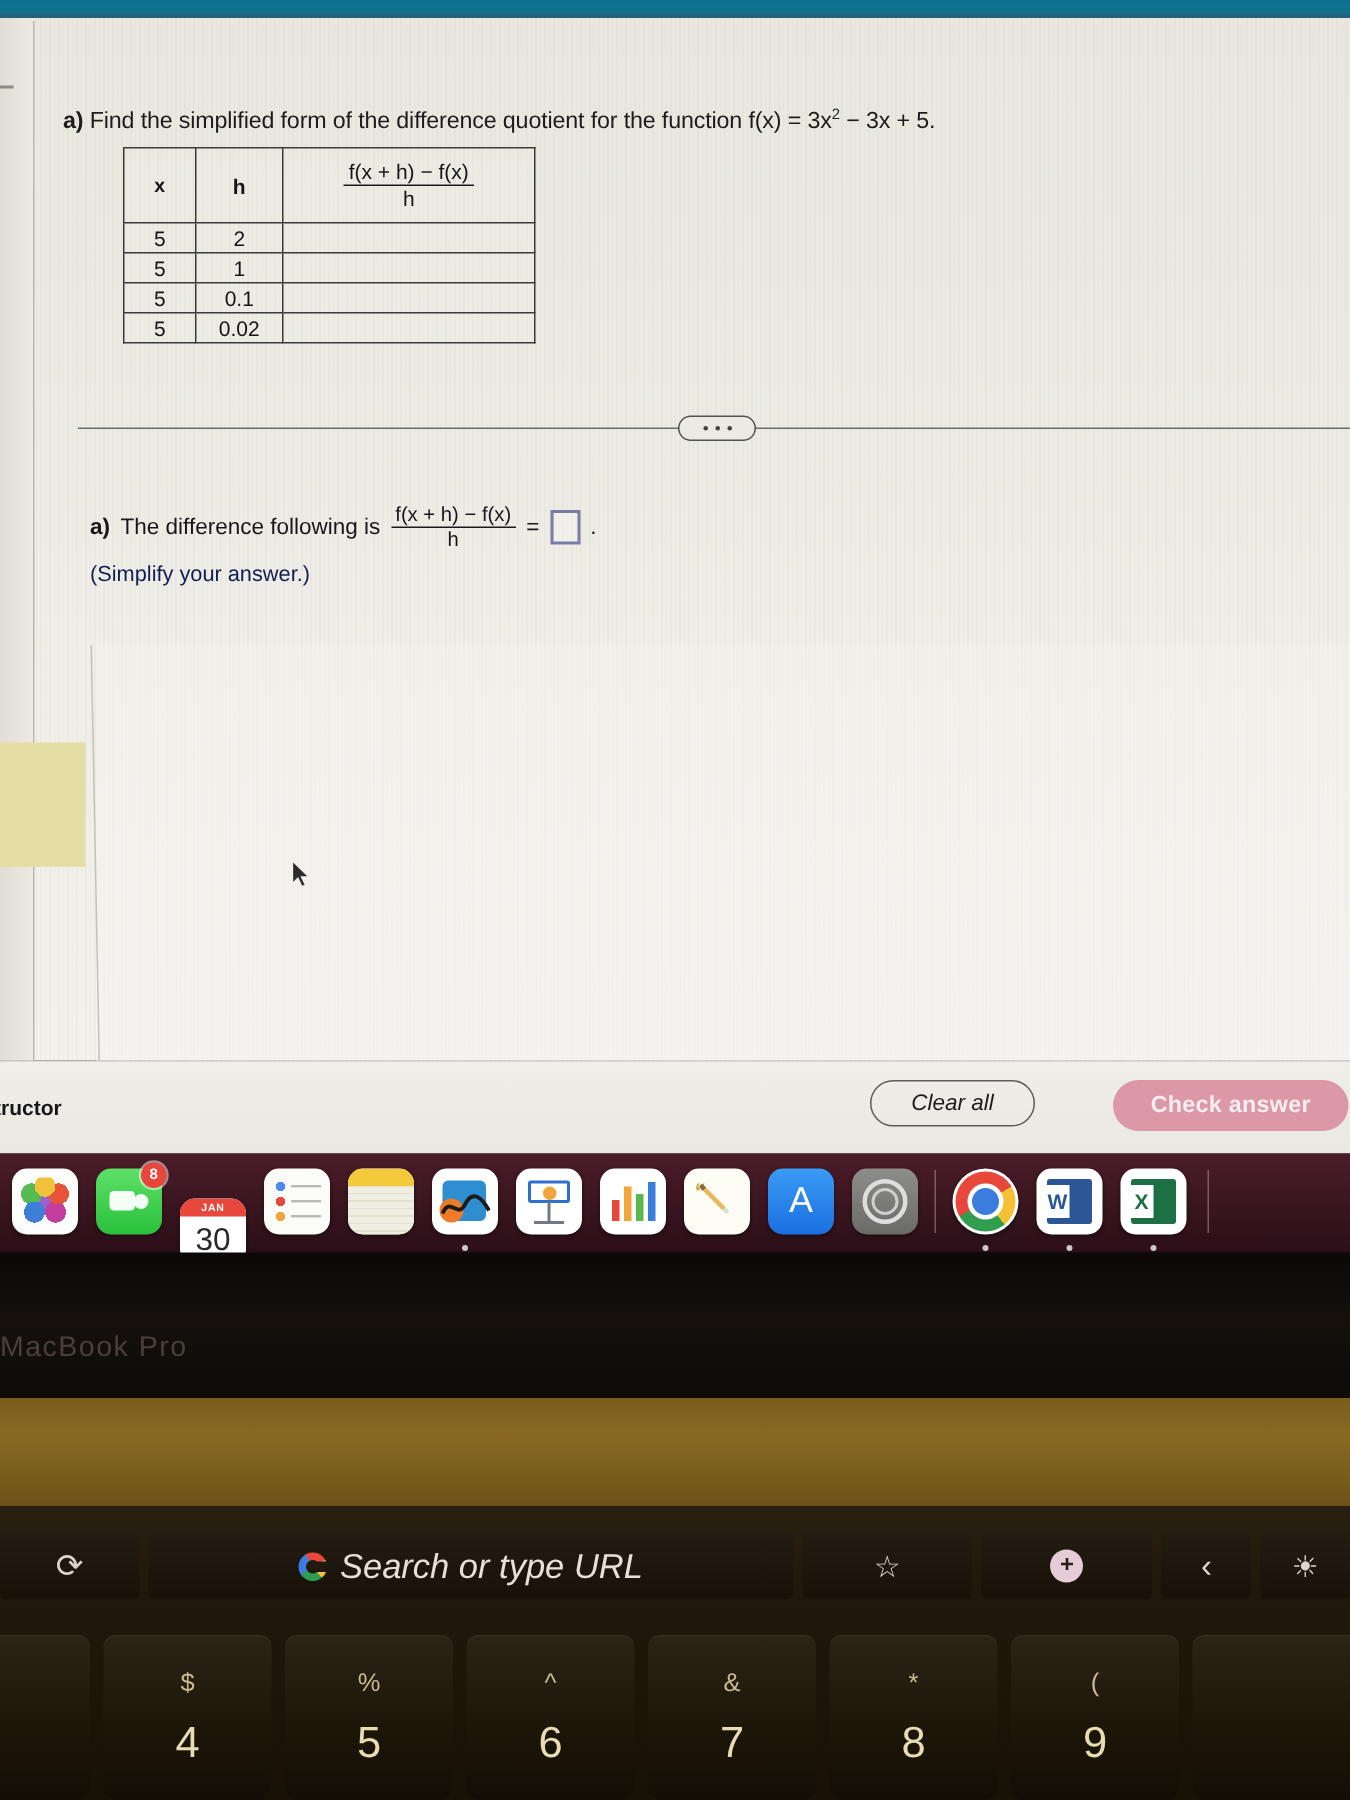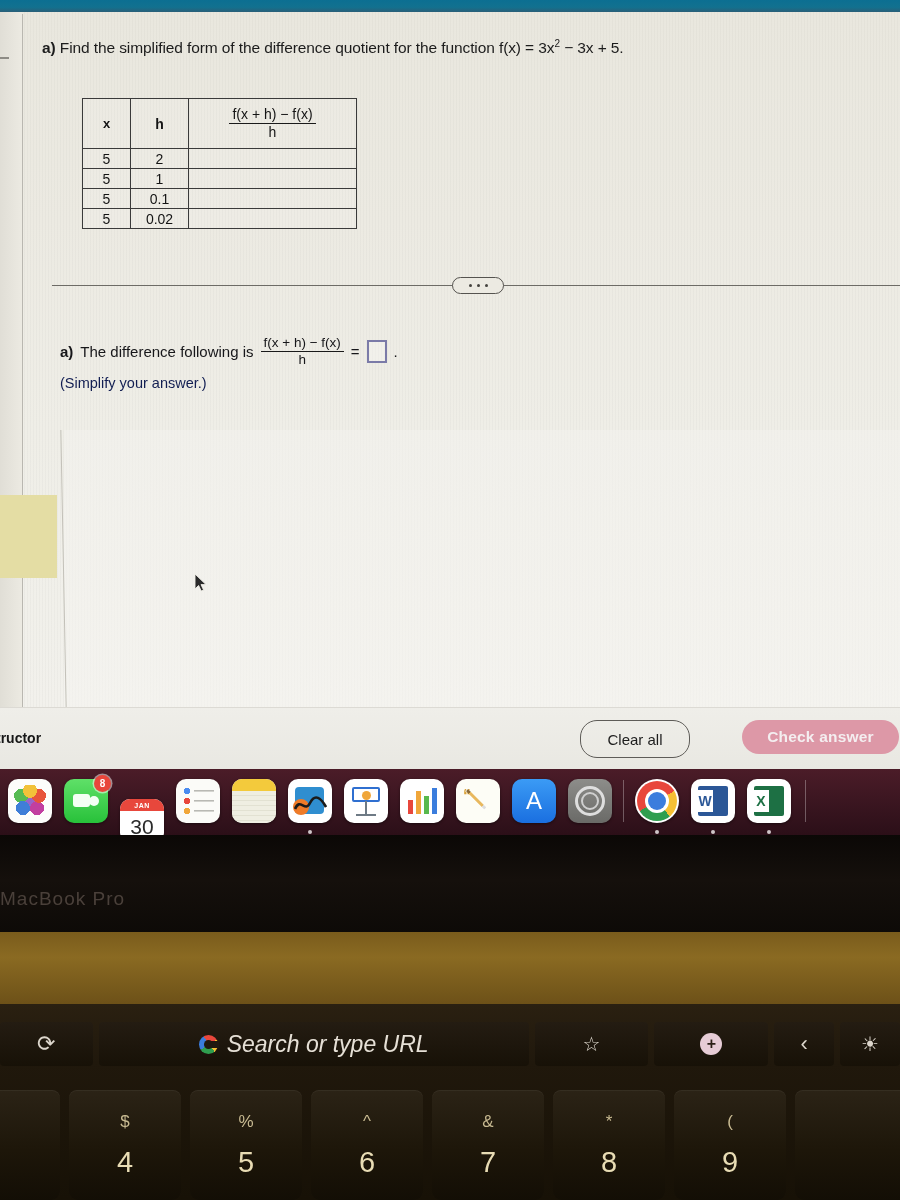--- a/index.html
+++ b/index.html
@@ -51,21 +51,21 @@
     background: linear-gradient(180deg,#f3f2ee 0%,#f6f5f1 100%);
     opacity: .55;
   }
 
   
   .prob {
     position: absolute; left: 42px; top: 33px; width: 800px;
     font-size: 15.5px; color: #1c1c1c; line-height: 22px;
     letter-spacing: -0.1px;
   }
-  .prob .ln { white-space: nowrap; }
+  .prob .ln { white-space: nowrap; margin-top: 33px; }
   .prob b { font-weight: 700; }
   sup.exp { font-size: 10px; vertical-align: super; }
 
   
   .tblwrap { position: absolute; left: 82px; top: 98px; }
   table.q {
     border-collapse: collapse;
     background: rgba(255,255,255,0.10);
   }
   table.q td, table.q th {
@@ -124,24 +124,25 @@
     position: absolute; left: 0; top: 707px; width: 900px; height: 62px;
     background: linear-gradient(180deg,#efeee9 0%,#e9e8e2 100%);
     border-top: 1px solid #dcdad4;
   }
   .instructor {
     position: absolute; left: -4px; top: 730px;
     font-size: 14px; font-weight: 700; color: #171717;
   }
   .btn-clear {
     position: absolute; left: 580px; top: 720px;
-    width: 110px; height: 38px; border-radius: 17px;
+    width: 110px; height: 31px; border-radius: 17px;
     border: 1.6px solid #5e5c58; background: transparent;
     color: #1d1d1d; font-size: 15px; font-family: "Liberation Sans", sans-serif;
     cursor: pointer;
+    font-style: italic;
   }
   .btn-check {
     position: absolute; left: 742px; top: 720px;
     width: 157px; height: 34px; border-radius: 17px;
     border: none; background: #dd98a7;
     color: #f4eef0; font-size: 15.5px; font-weight: 700;
     font-family: "Liberation Sans", sans-serif;
     letter-spacing: .2px; cursor: pointer;
   }
 

